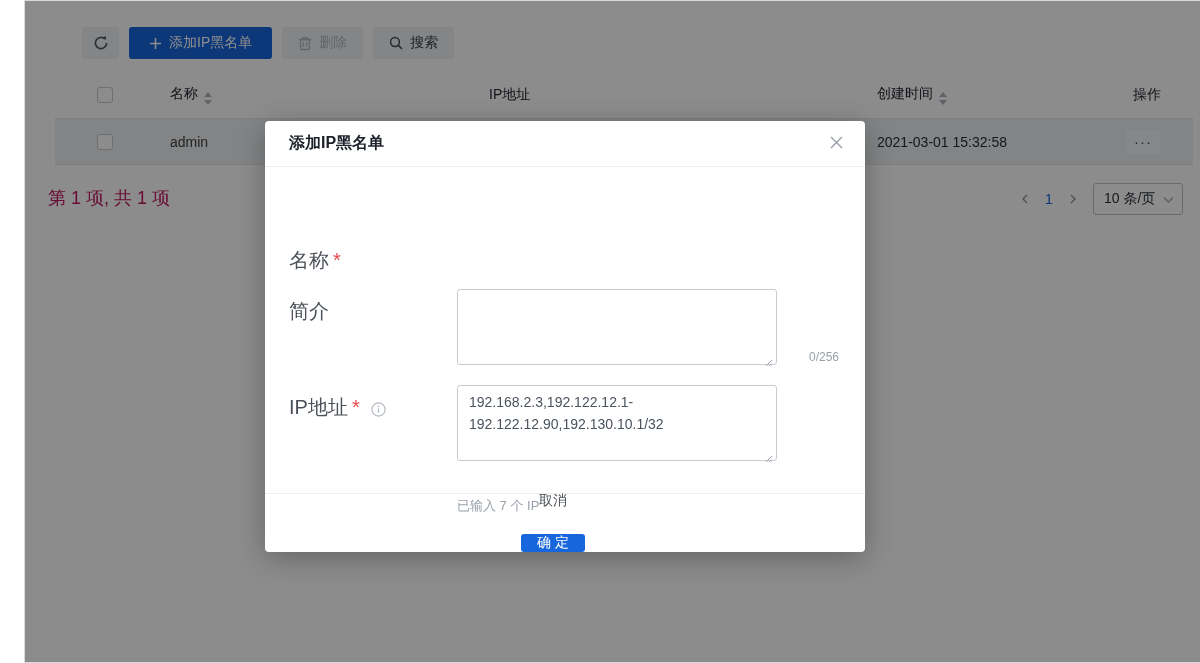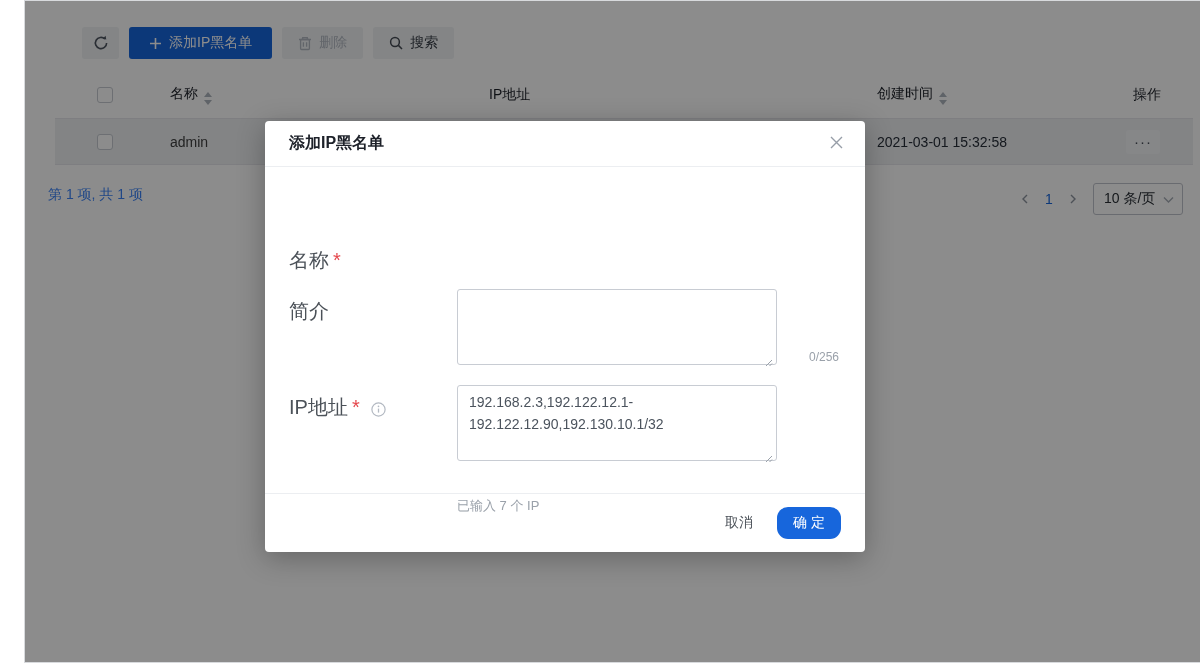--- a/index.html
+++ b/index.html
@@ -44,21 +44,21 @@
   .sort .up   { border-bottom:5px solid #aeb4bd; }
   .sort .down { border-top:5px solid #aeb4bd; }
   .link { color:#404040; text-decoration:none; cursor:pointer; }
   .more-btn {
     position:absolute; right:33px; top:11px; width:34px; height:24px;
     background:#f5f6f8; border:none; border-radius:3px; color:#474e58;
     font-size:15px; letter-spacing:1px; line-height:10px; cursor:pointer;
     font-family:"Liberation Sans", sans-serif;
   }
 
-  .summary { position:absolute; left:23px; top:185px; font-size:14px; color:#3b82f6; }
+  .summary { position:absolute; left:23px; top:185px; font-size:18px; color:#be185d; }
 
   .pager { position:absolute; top:182px; right:40px; display:flex; align-items:center; }
   .page-arrow { width:24px; height:30px; display:flex; align-items:center; justify-content:center; cursor:pointer; background:none; border:none; }
   .page-num { width:24px; text-align:center; font-size:14px; color:#1766dc; cursor:pointer; }
   .page-size {
     margin-left:8px; width:90px; height:32px; border:1px solid #c0c4cc; border-radius:3px;
     display:flex; align-items:center; padding:0 8px 0 10px; font-size:14px; color:#2a2f36;
     cursor:pointer; background:#fff; justify-content:space-between;
   }
 
@@ -95,26 +95,26 @@
     font-size:14px; color:#4b535d; line-height:1.55; resize:none; outline:none;
     font-family:"Liberation Sans", sans-serif;
   }
   .grip { position:absolute; pointer-events:none; }
   .counter { position:absolute; font-size:12px; color:#9aa1aa; }
   .hint { position:absolute; left:192px; top:330px; font-size:13px; color:#9aa1aa; }
 
   .modal-footer {
     position:absolute; left:0; right:0; bottom:0; height:59px;
     border-top:1px solid #eceef1; display:flex; align-items:center;
-    justify-content:flex-end; gap:24px; padding-right:24px;
+    justify-content:flex-end; gap:24px; padding-right:24px;flex-direction:column;
   }
   .btn-text { background:none; border:none; font-size:14px; color:#4b5158; cursor:pointer; font-family:"Liberation Sans", sans-serif; }
   .btn-confirm {
     width:64px; height:32px; background:#1766dc; color:#fff; border:none;
-    border-radius:11px; font-size:14px; cursor:pointer; font-family:"Liberation Sans", sans-serif;
+    border-radius:3px; font-size:14px; cursor:pointer; font-family:"Liberation Sans", sans-serif;
   }
 </style>
 </head>
 <body>
 
 <div class="canvas">
 
   <div class="base">
 
     <div class="toolbar">

